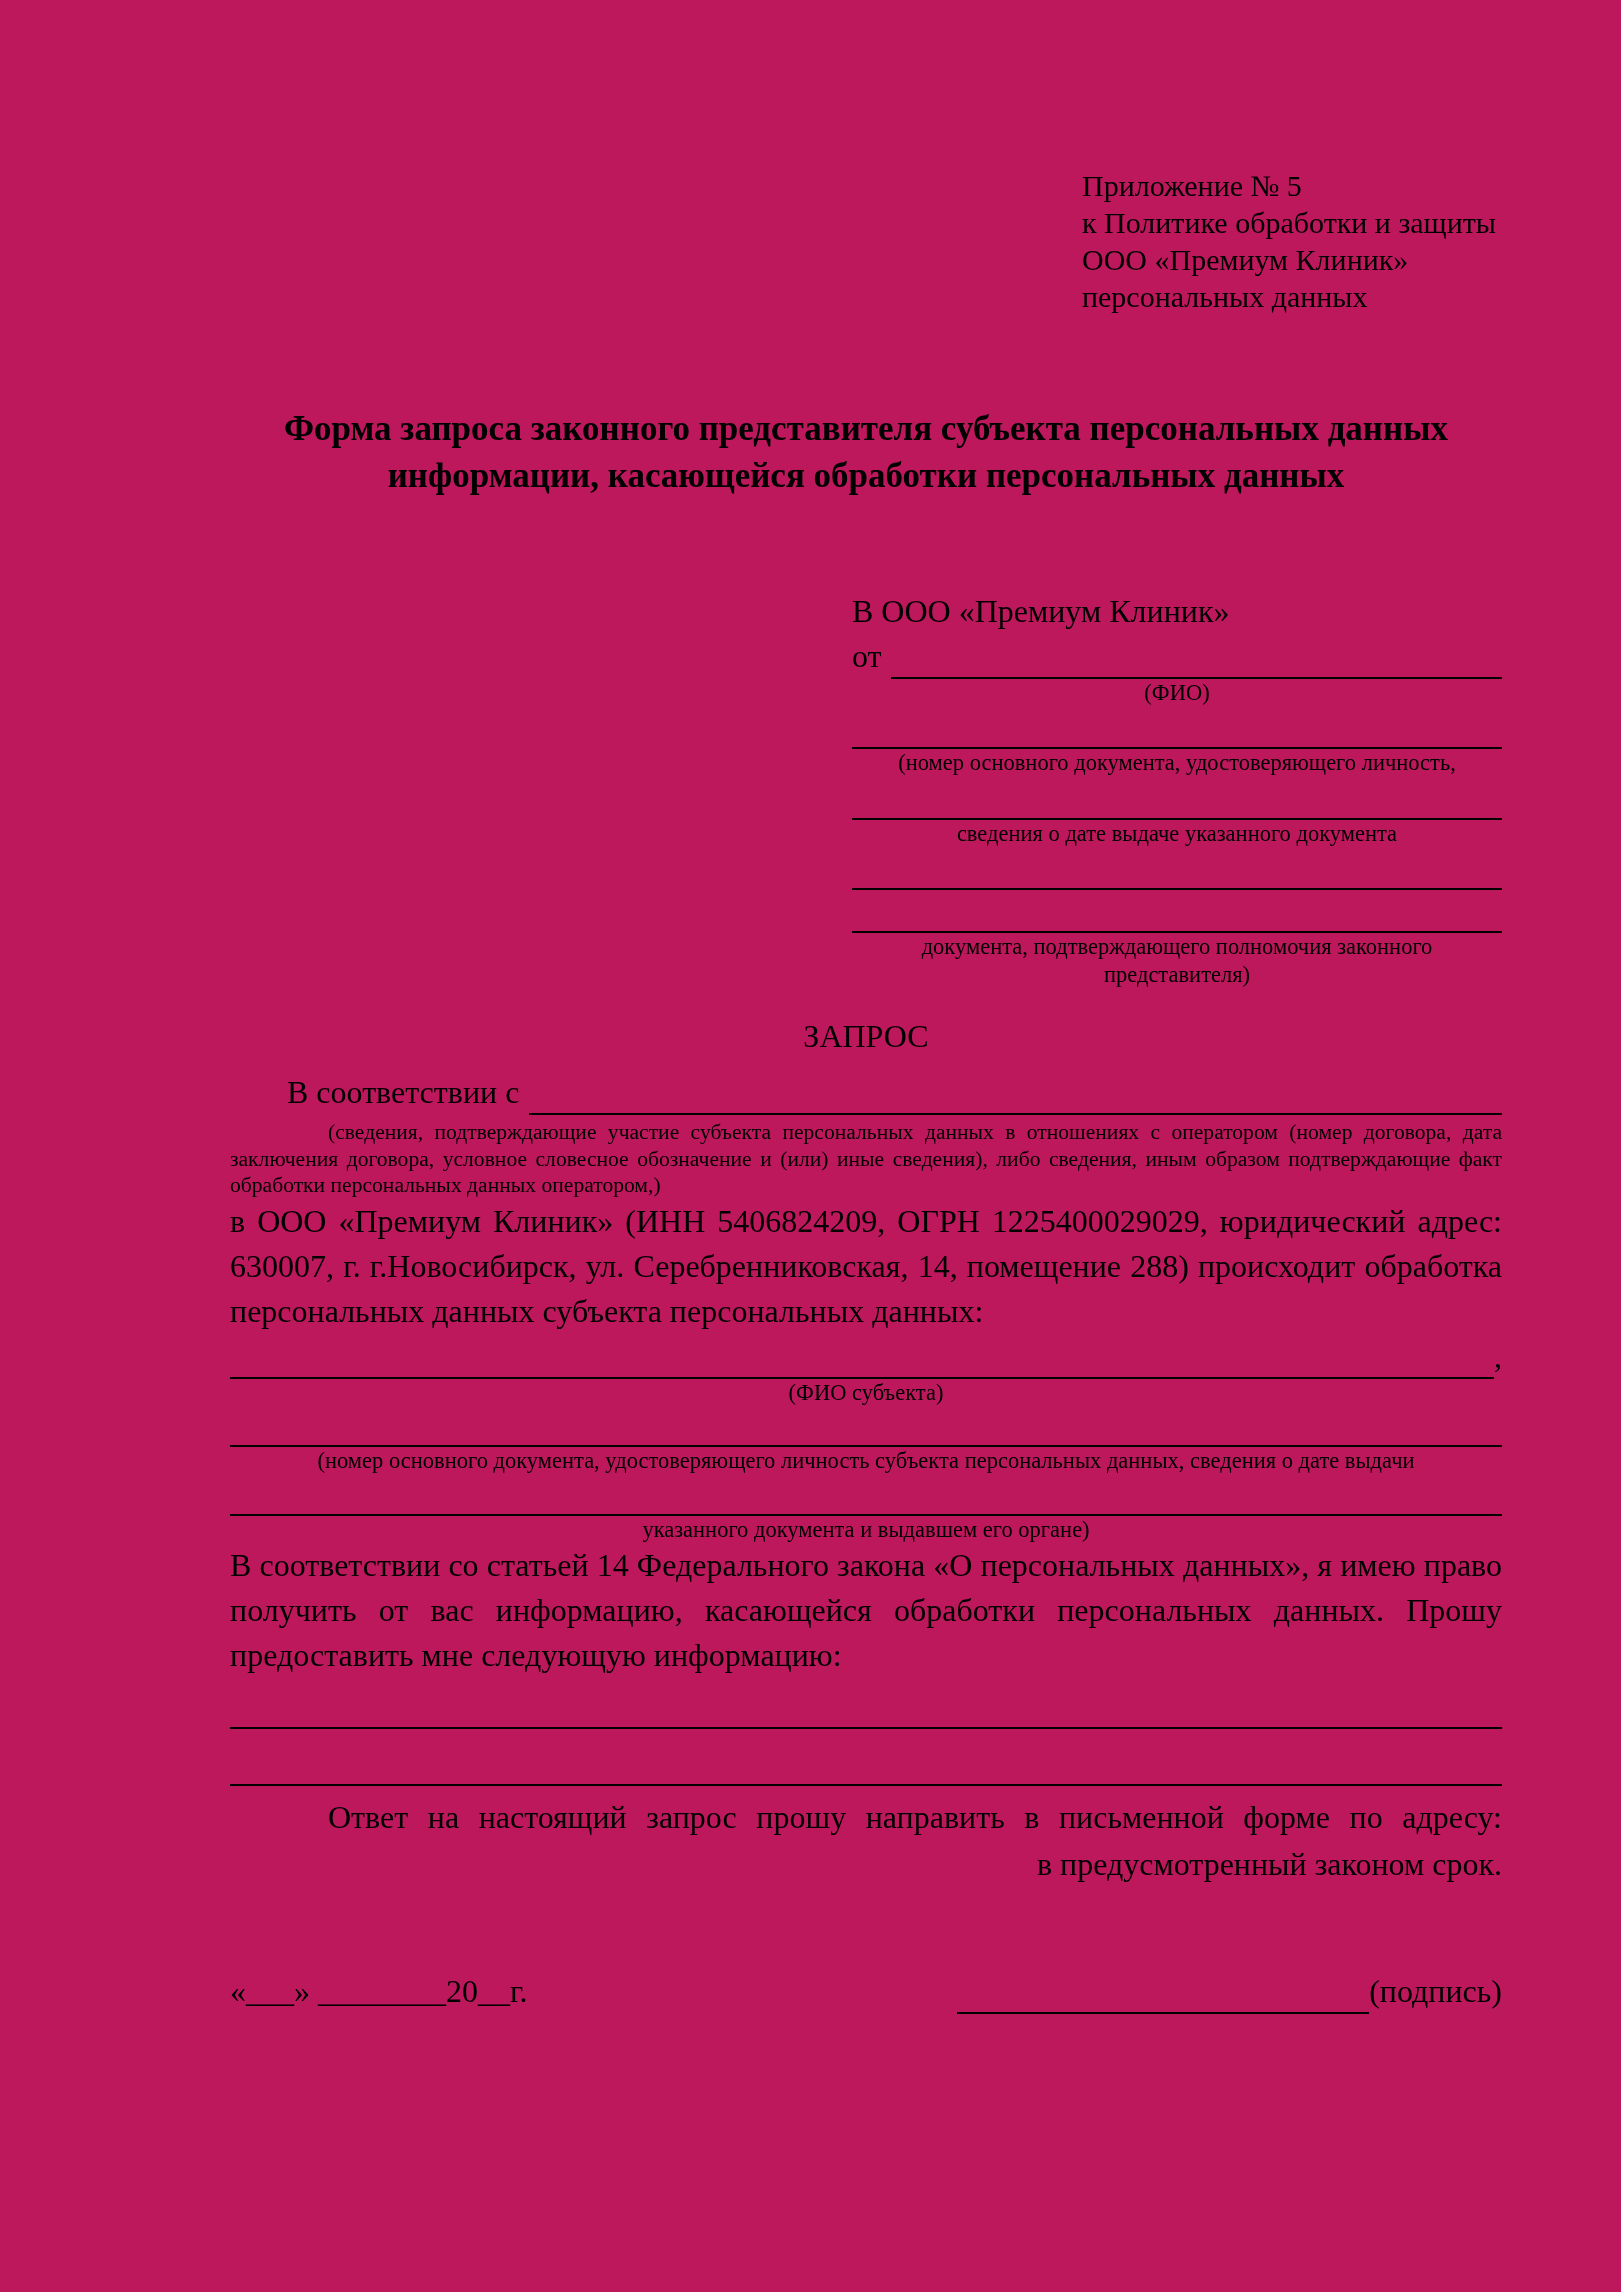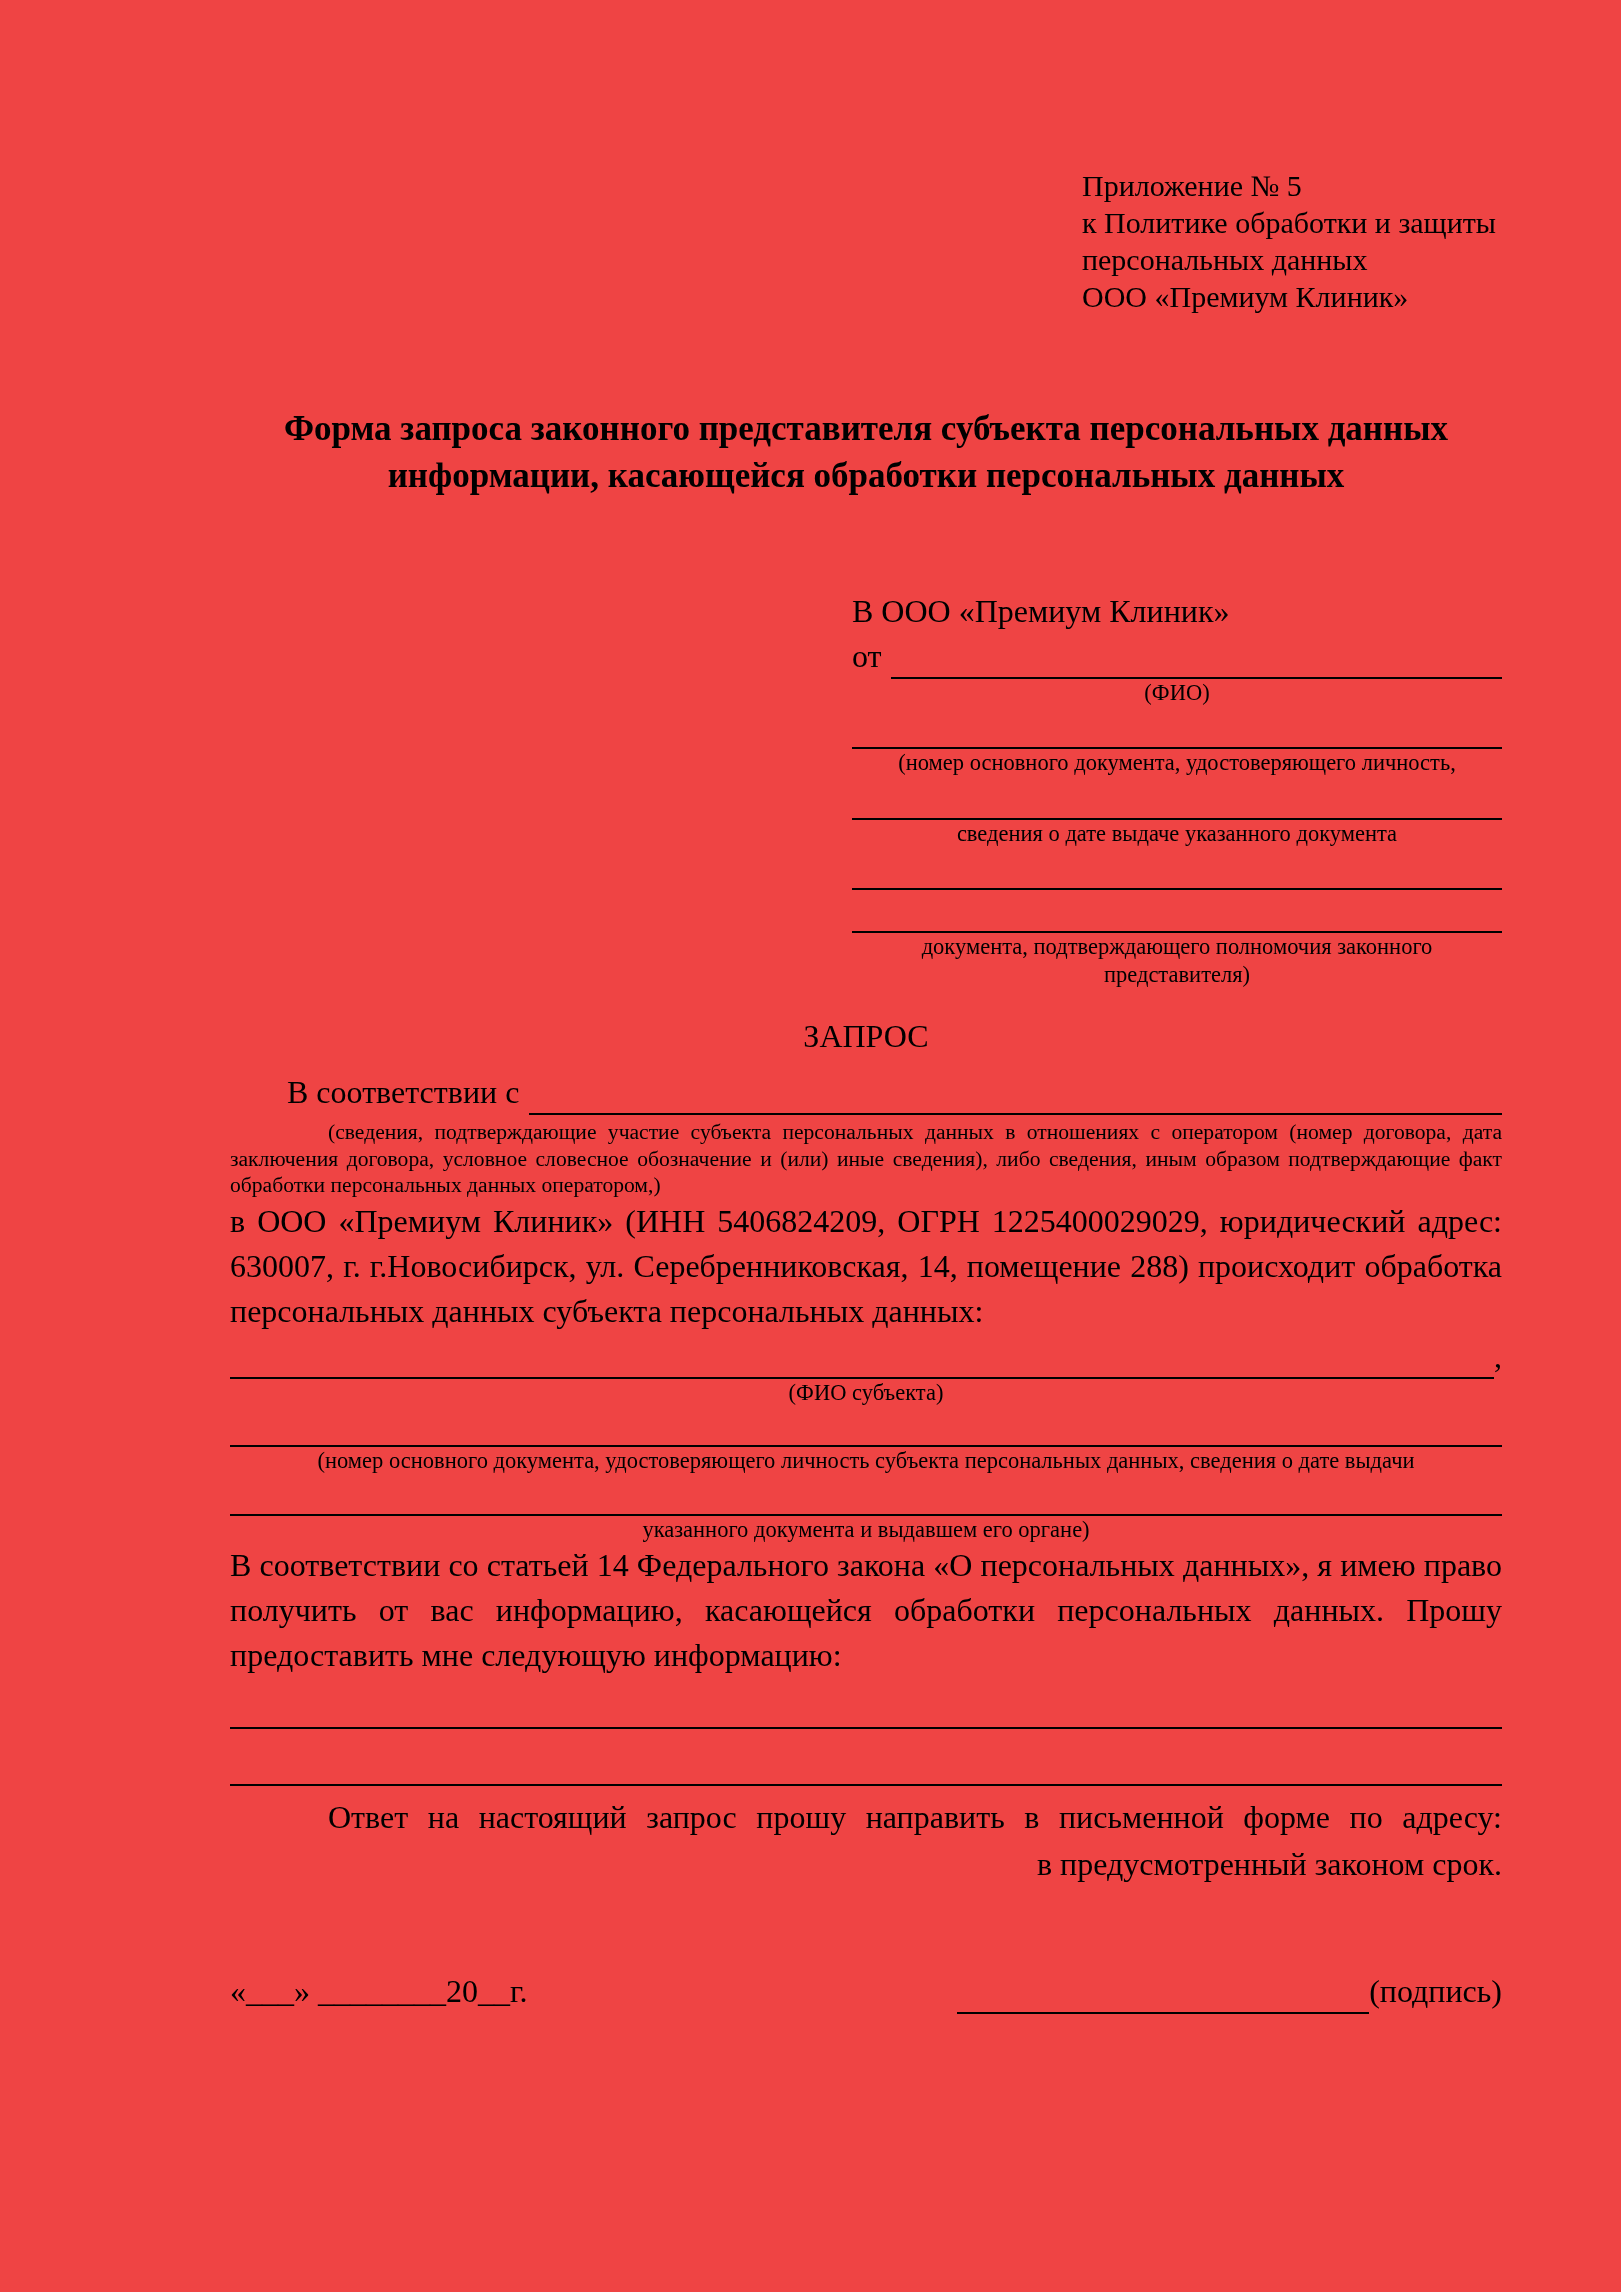--- a/index.html
+++ b/index.html
@@ -1,21 +1,21 @@
 <!DOCTYPE html>
 <html><head>
 <meta charset="utf-8">
 <style>
   html, body { margin: 0; padding: 0; background: #ffffff; }
   .page {
     position: relative;
     width: 1621px;
     height: 2293px;
     margin: 0 auto;
-    background: #ef4444;
+    background: #be185d;
     color: #000000;
     font-family: "Liberation Serif", "DejaVu Serif", serif;
     font-size: 32px;
     line-height: 45px;
     box-sizing: border-box;
     padding: 167px 119px 0 230px;
   }
   .appendix { margin-left: 852px; font-size: 30px; line-height: 37px; }
   .doc-title {
     margin-top: 90px;
@@ -69,22 +69,22 @@
   .sig-line { width: 412px; border-bottom: 2.9px solid #000; height: 33px; }
 </style>
 </head>
 <body>
 
 <div class="page">
 
   <div class="appendix">
     <div>Приложение № 5</div>
     <div>к Политике обработки и защиты</div>
+    <div>ООО «Премиум Клиник»</div>
     <div>персональных данных</div>
-    <div>ООО «Премиум Клиник»</div>
   </div>
 
   <div class="doc-title">
     <div>Форма запроса законного представителя субъекта персональных данных</div>
     <div>информации, касающейся обработки персональных данных</div>
   </div>
 
   <div class="addressee">
     <div>В ООО «Премиум Клиник»</div>
     <div class="flex-row">

